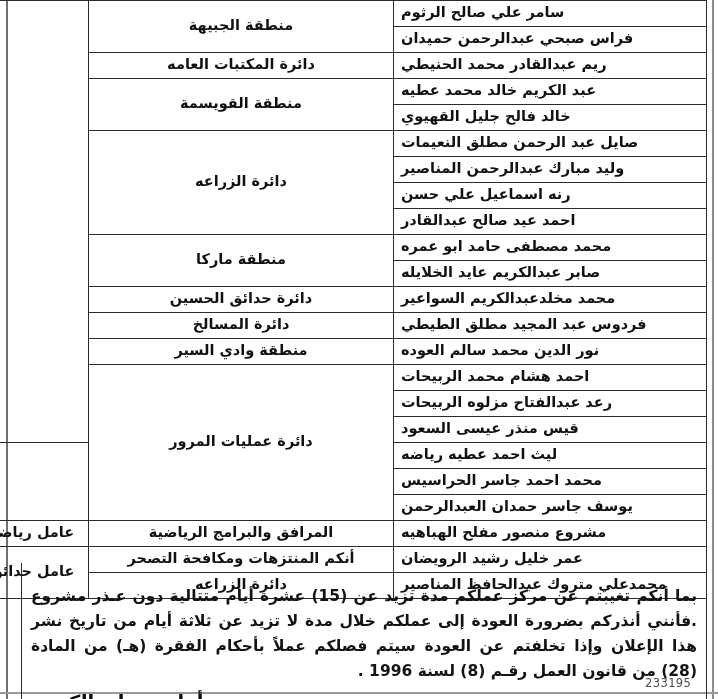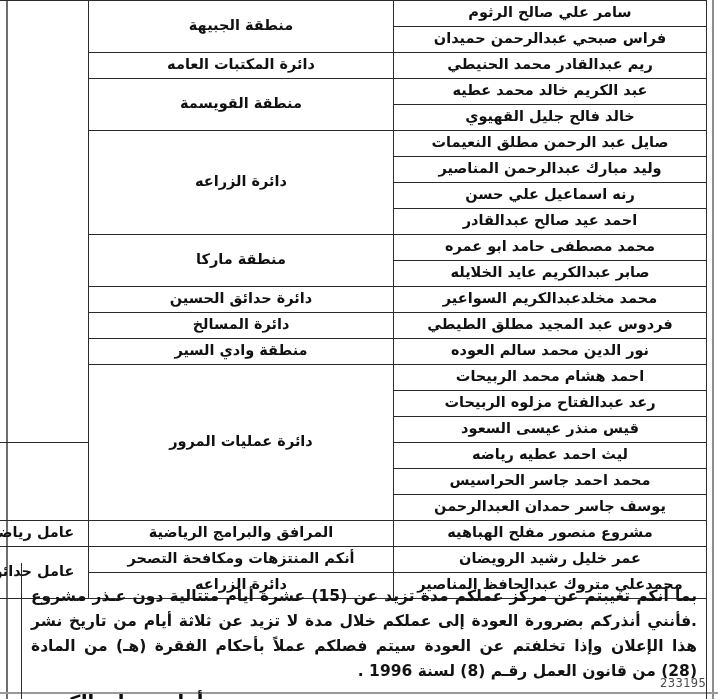--- a/index.html
+++ b/index.html
@@ -58,21 +58,21 @@
     padding: 1px 7px 3px 7px;
     height: 21px;
     line-height: 1.05;
     vertical-align: middle;
     font-size: 14.5px;
     font-weight: 700;
     letter-spacing: -0.2px;
     white-space: nowrap;
     overflow: hidden;
   }
-  td.c-name   { width: 298px; text-align: center; }
+  td.c-name   { width: 298px; text-align: left; }
   td.c-dept   { width: 290px; text-align: center; margin-left: 40px; }
   td.c-role   { width: 98px;  text-align: center; }
   td.blank    { }
 
   
   .notice-box {
     position: absolute;
     left: 21px;
     top: 563px;
     width: 686px;
@@ -105,21 +105,21 @@
   .ad-number {
     position: absolute;
     left: 0; top: 676px;
     width: 700px;
     text-align: left;
     direction: ltr;
     font-size: 11.5px;
     font-weight: 400;
     letter-spacing: 0.4px;
     color: #4a4a4a;
-    padding-left: 15px;
+    padding-left: 0;
   }
   .ad-number span { display: inline-block; margin-left: 645px; }
 </style>
 </head>
 <body>
 
 <div id="page">
 
   <div class="frame-left-outer"></div>
   <div class="frame-right-outer"></div>

